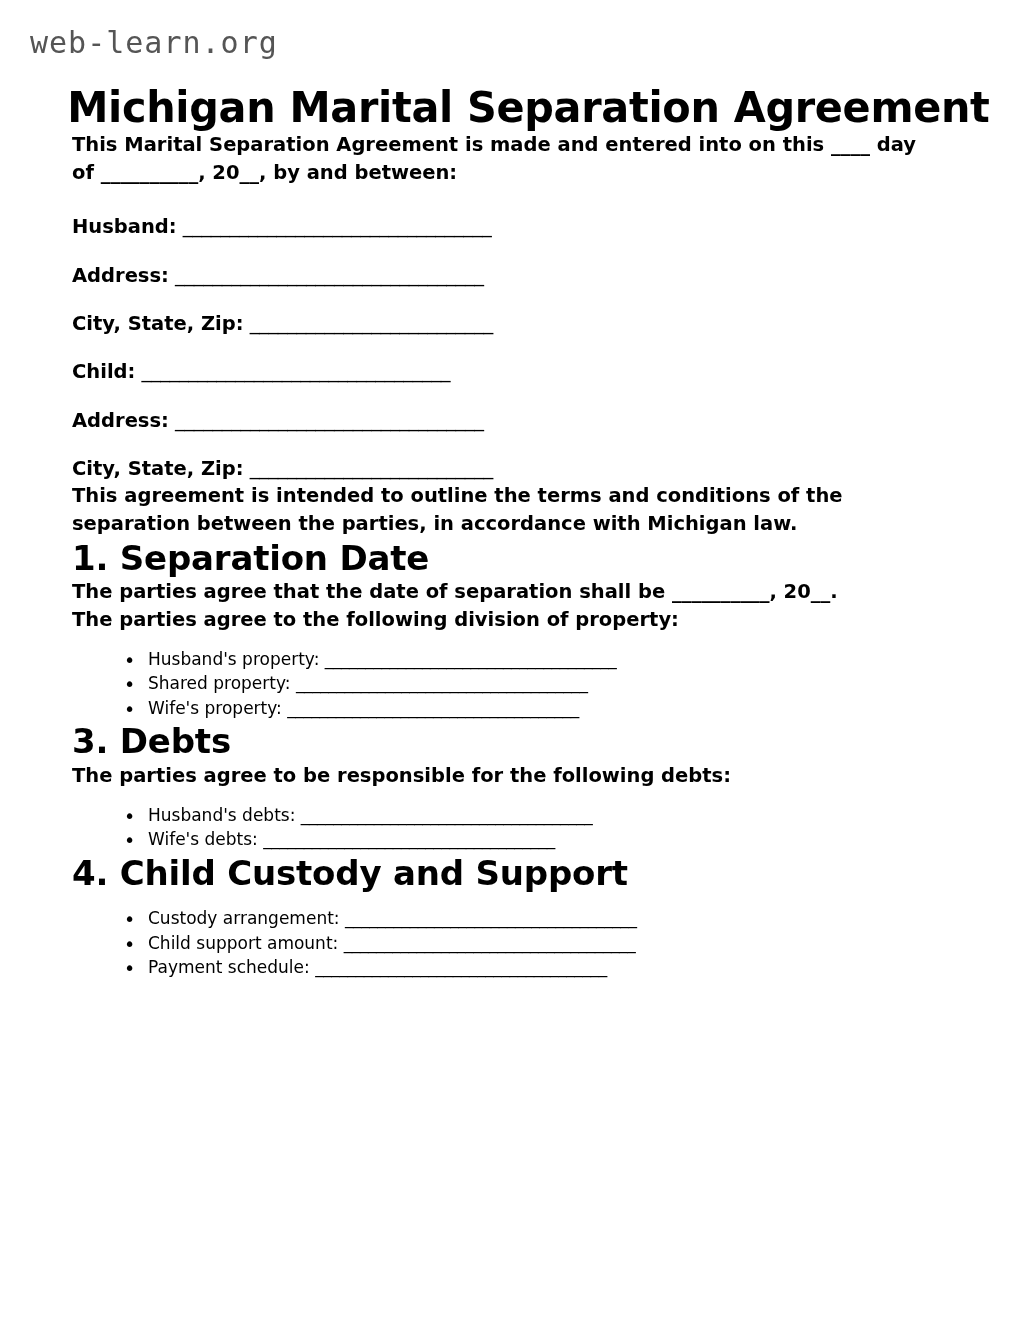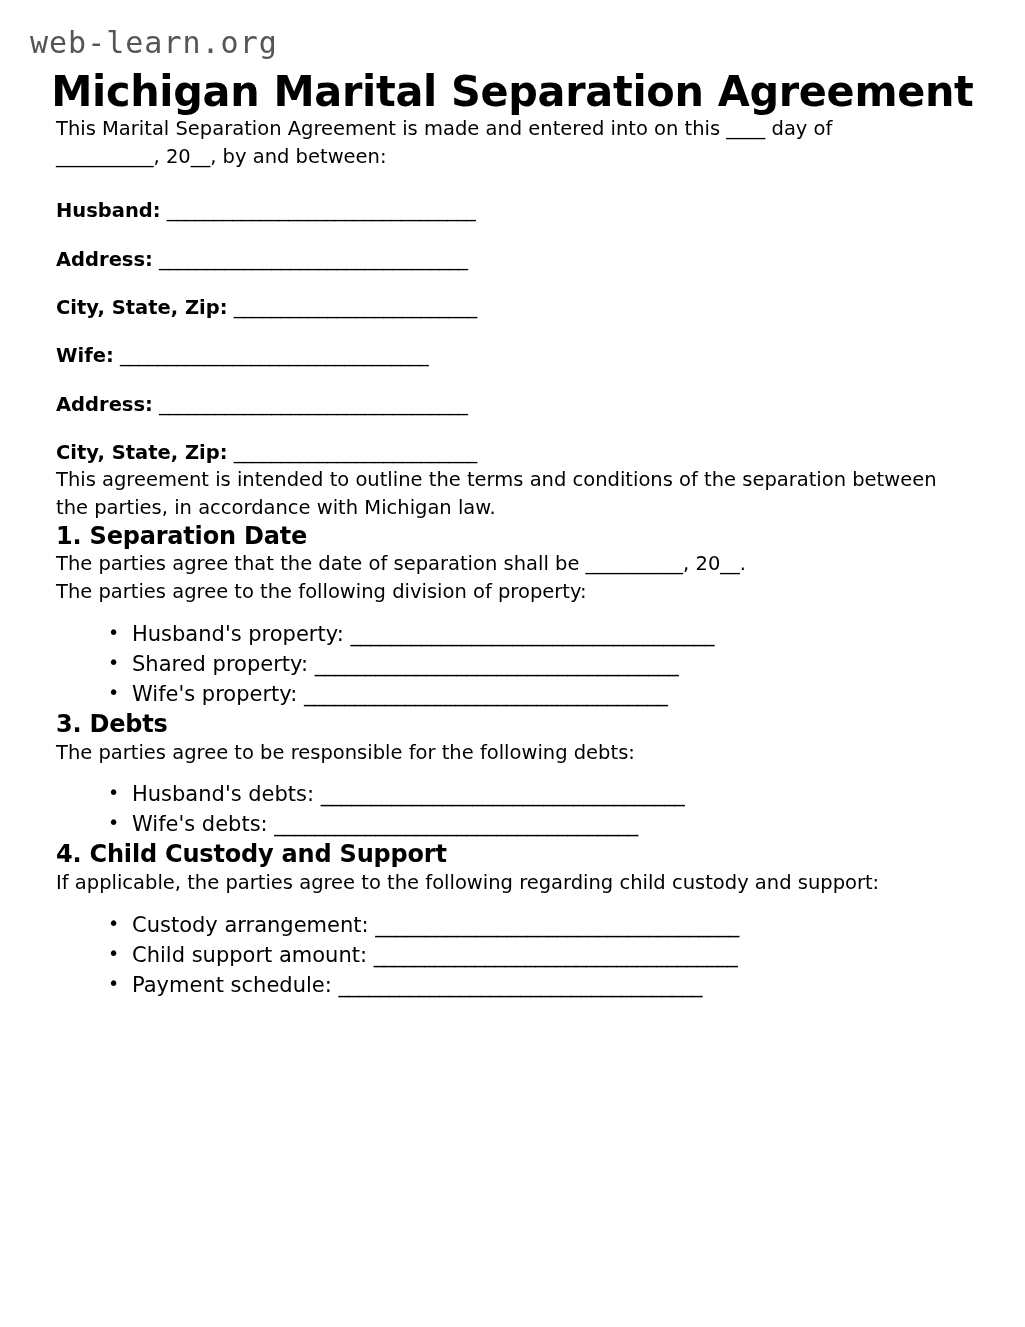--- a/index.html
+++ b/index.html
@@ -12,21 +12,21 @@
     width: 1025px;
     min-height: 1327px;
     font-family: "DejaVu Sans", "Liberation Sans", sans-serif;
     color: #000000;
     -webkit-font-smoothing: antialiased;
   }
   .page {
     width: 1000px;
     min-height: 1327px;
     box-sizing: border-box;
-    padding: 0;
+    padding: 16px;
     position: relative;
     background: #ffffff;
   }
 
   
   .site-logo {
     position: absolute;
     left: 30px;
     top: 28px;
     font-family: "DejaVu Sans Mono", "Liberation Mono", monospace;
@@ -58,21 +58,21 @@
     padding: 0 62px 0 56px;
     box-sizing: border-box;
   }
 
   p.para {
     margin: 0;
     padding: 0;
     font-size: 19.5px;
     line-height: 1.42;
     color: #000000;
-    font-weight: normal;
+    font-weight: bold;
   }
   .intro-para {
     margin-top: 30px;
   }
   .purpose-para {
     margin-top: 26px;
   }
   .section-para {
     margin-top: 24px;
   }
@@ -95,39 +95,39 @@
   }
   .blank {
     font-weight: normal;
     letter-spacing: -0.4px;
   }
 
   
   h2.section-heading {
     margin: 0;
     padding: 0;
-    font-size: 24px;
+    font-size: 34px;
     font-weight: bold;
     line-height: 1.2;
     letter-spacing: -0.2px;
     color: #000000;
   }
   .sec-gap {
     margin-top: 40px;
   }
 
   
   ul.bullets {
     margin: 14px 0 0 0;
     padding: 0 0 0 52px;
     list-style: none;
   }
   ul.bullets li {
     position: relative;
-    font-size: 21px;
+    font-size: 17px;
     line-height: 1.38;
     padding-left: 24px;
     white-space: nowrap;
     margin-bottom: 1px;
   }
   ul.bullets li::before {
     content: "\2022";
     position: absolute;
     left: 0;
     top: -1px;
@@ -159,21 +159,21 @@
       </div>
       <div class="field-row">
         <span class="field-label">Address:</span>
         <span class="blank">_________________________________</span>
       </div>
       <div class="field-row">
         <span class="field-label">City, State, Zip:</span>
         <span class="blank">__________________________</span>
       </div>
       <div class="field-row">
-        <span class="field-label">Wife:</span>
+        <span class="field-label">Child:</span>
         <span class="blank">_________________________________</span>
       </div>
       <div class="field-row">
         <span class="field-label">Address:</span>
         <span class="blank">_________________________________</span>
       </div>
       <div class="field-row">
         <span class="field-label">City, State, Zip:</span>
         <span class="blank">__________________________</span>
       </div>
@@ -207,21 +207,20 @@
         <span class="bullet-label">Husband's debts:</span>
         <span class="blank">____________________________________</span>
       </li>
       <li>
         <span class="bullet-label">Wife's debts:</span>
         <span class="blank">____________________________________</span>
       </li>
     </ul>
 
     <h2 class="section-heading sec-gap">4. Child Custody and Support</h2>
-    <p class="para section-para">If applicable, the parties agree to the following regarding child custody and support:</p>
     <ul class="bullets">
       <li>
         <span class="bullet-label">Custody arrangement:</span>
         <span class="blank">____________________________________</span>
       </li>
       <li>
         <span class="bullet-label">Child support amount:</span>
         <span class="blank">____________________________________</span>
       </li>
       <li>

